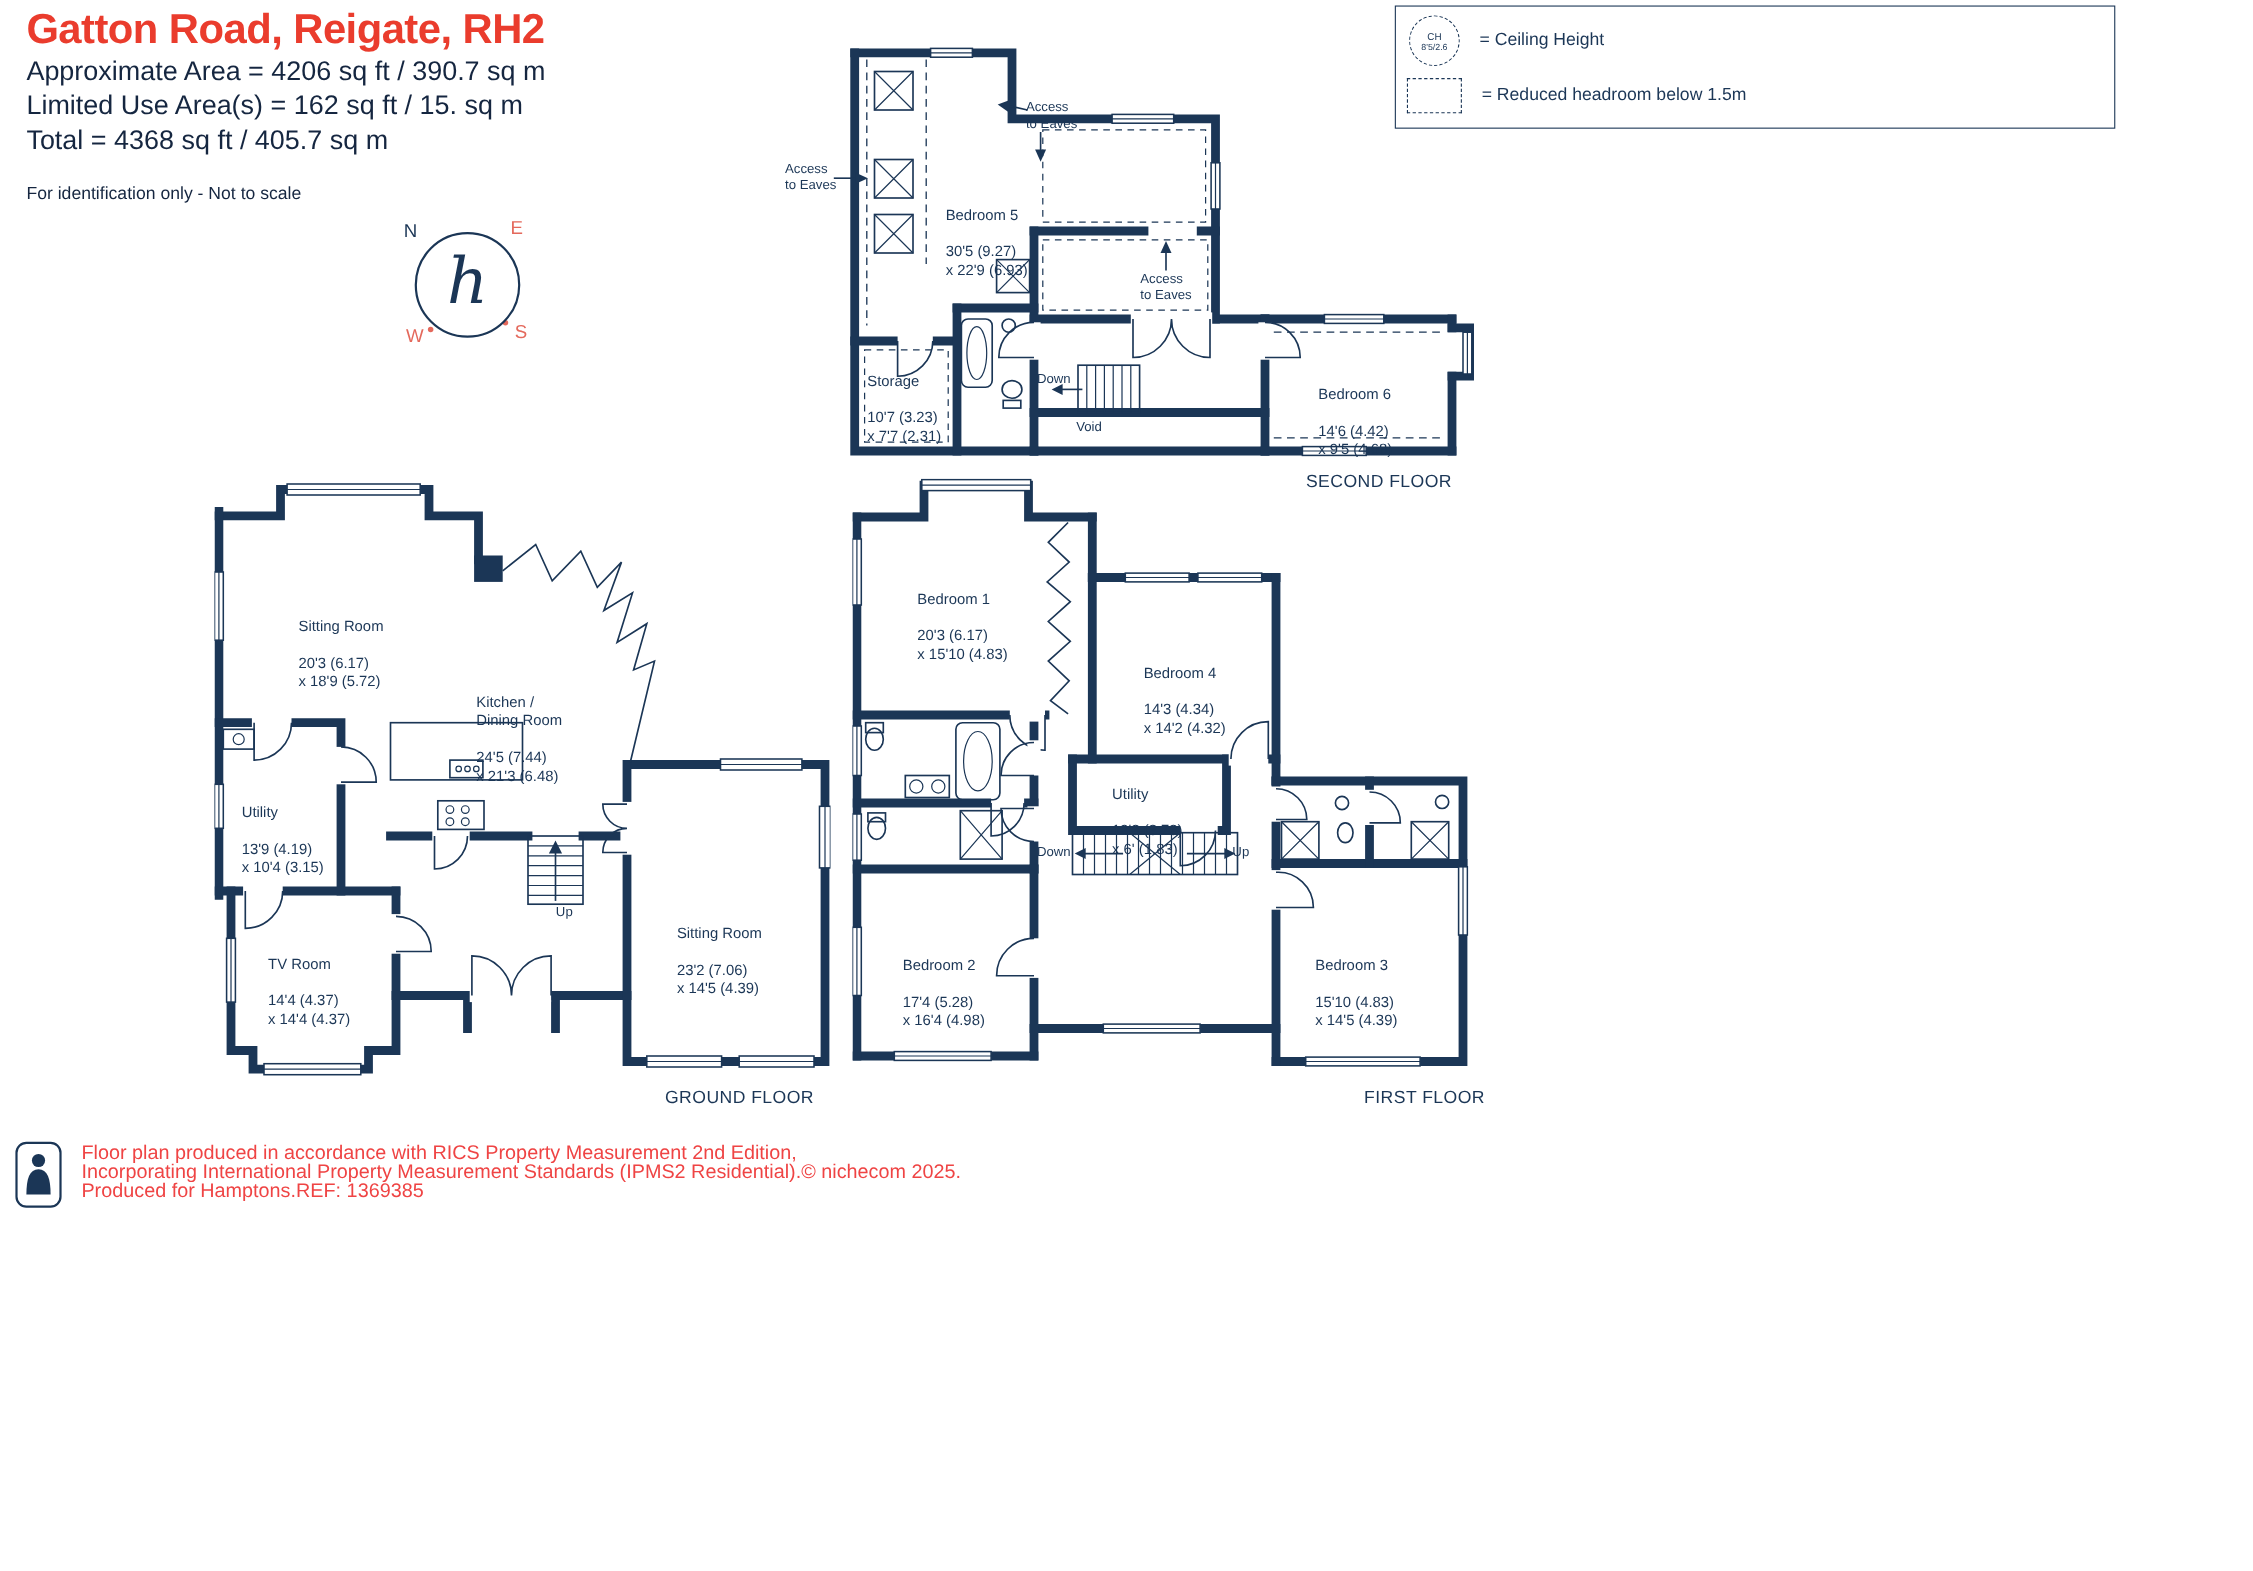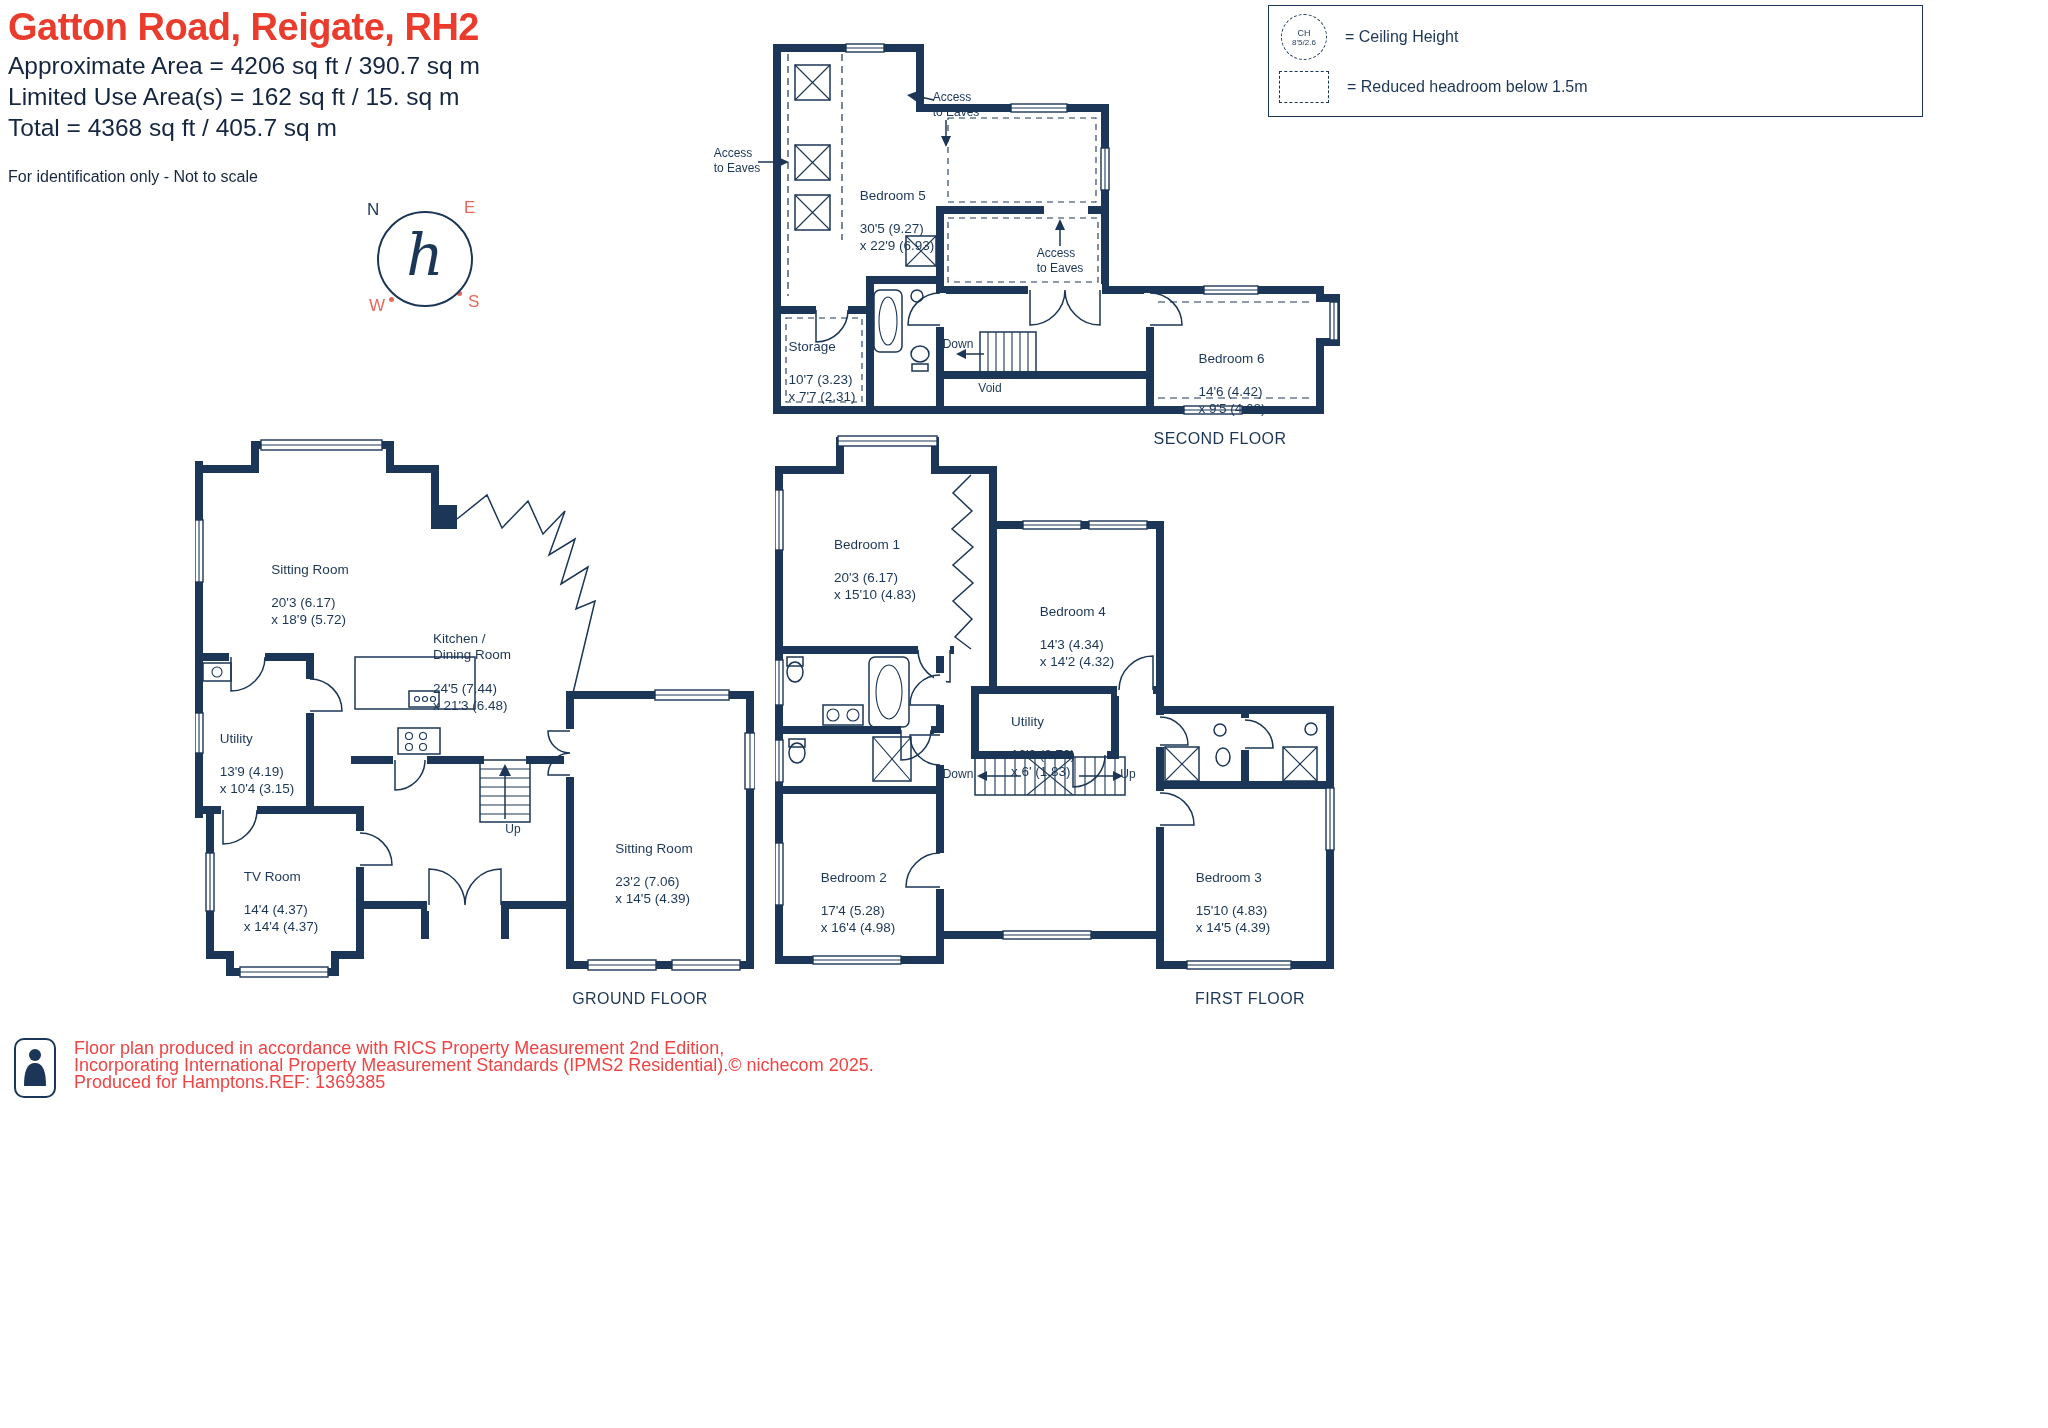--- a/index.html
+++ b/index.html
@@ -1,19 +1,19 @@
 <!DOCTYPE html>
 <html><head>
 <meta charset="utf-8">
 <style>
   html,body{margin:0;padding:0;background:#fff}
   .page{position:relative;width:2048px;height:1428px;background:#fff;overflow:hidden;
         font-family:"Liberation Sans",sans-serif;color:#1b3656}
   
-  .hdr{position:absolute;left:8px;top:6px}
+  .hdr{position:absolute;left:24px;top:6px}
   .hdr h1{margin:0;font-size:38px;font-weight:700;color:#ea3c2d;letter-spacing:-0.5px}
   .hdr .a{font-size:24.5px;line-height:28px;color:#152640;margin-top:3px}
   .hdr .disc{font-size:16px;color:#152640;margin-top:26px}
   
   .legend{position:absolute;left:1268px;top:5px;width:655px;height:112px;border:1px solid #1b3656;
           box-sizing:border-box;padding:6px 0 0 12px}
   .lrow{display:flex;align-items:center;height:50px;gap:18px}
   .chcircle{width:44px;height:44px;border:1.5px dashed #1b3656;border-radius:50%;
             display:flex;flex-direction:column;align-items:center;justify-content:center;flex:0 0 auto}
   .chcircle .c1{font-size:9px;line-height:10px}
@@ -42,21 +42,21 @@
   svg .dash{stroke:#1b3656;stroke-width:1.2;fill:none;stroke-dasharray:7 5}
   svg .dashr{fill:none;stroke:#1b3656;stroke-width:1.1;stroke-dasharray:6 5}
   svg .win{fill:#fff;stroke:#1b3656;stroke-width:1.4}
   svg .gap{fill:#fff;stroke:none}
   svg .solid{fill:#1b3656;stroke:none}
   svg .head{fill:#1b3656;stroke:none}
   
   .lbl{position:absolute;transform:translateX(-50%);text-align:left;color:#1b3656;
        font-size:13.5px;line-height:1.24;white-space:pre-line;z-index:5}
   .lbl.small{font-size:12px}
-  .caption{position:absolute;width:200px;text-align:center;font-size:16px;color:#1b3656;letter-spacing:.4px}
+  .caption{position:absolute;width:200px;text-align:right;font-size:16px;color:#1b3656;letter-spacing:.4px}
   
   .footer{position:absolute;left:14px;top:1038px;display:flex;gap:18px;align-items:flex-start}
   .ficon{width:38px;height:56px;border:2px solid #1b3656;border-radius:10px;display:flex;
          align-items:center;justify-content:center;flex:0 0 auto}
   .ftext{font-size:18px;line-height:17px;color:#ef4444;padding-top:2px}
   .frow{display:flex;gap:0}
 </style>
 </head>
 <body>
 

